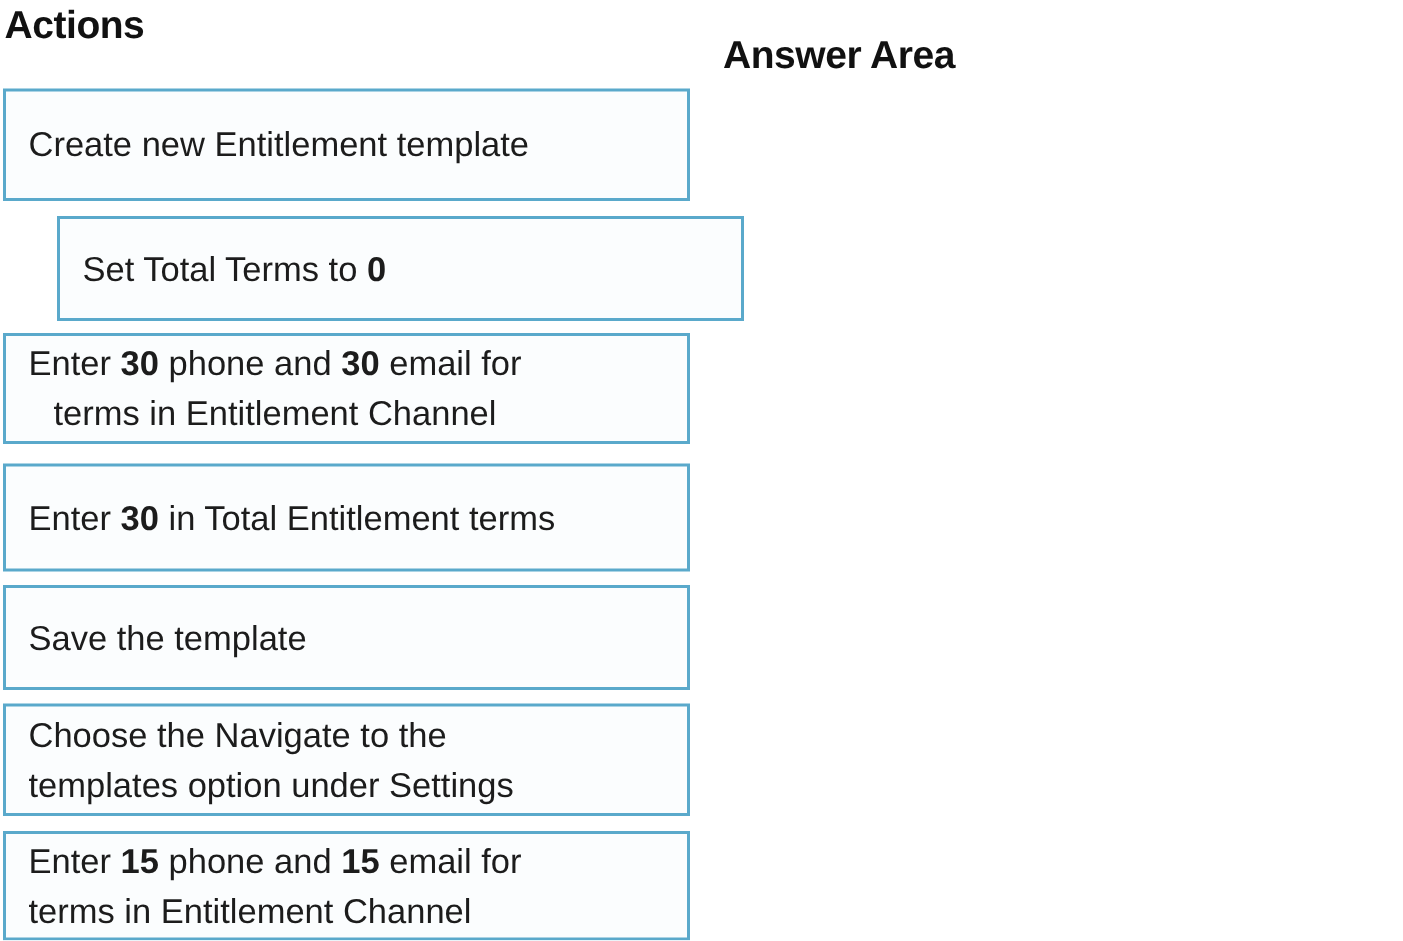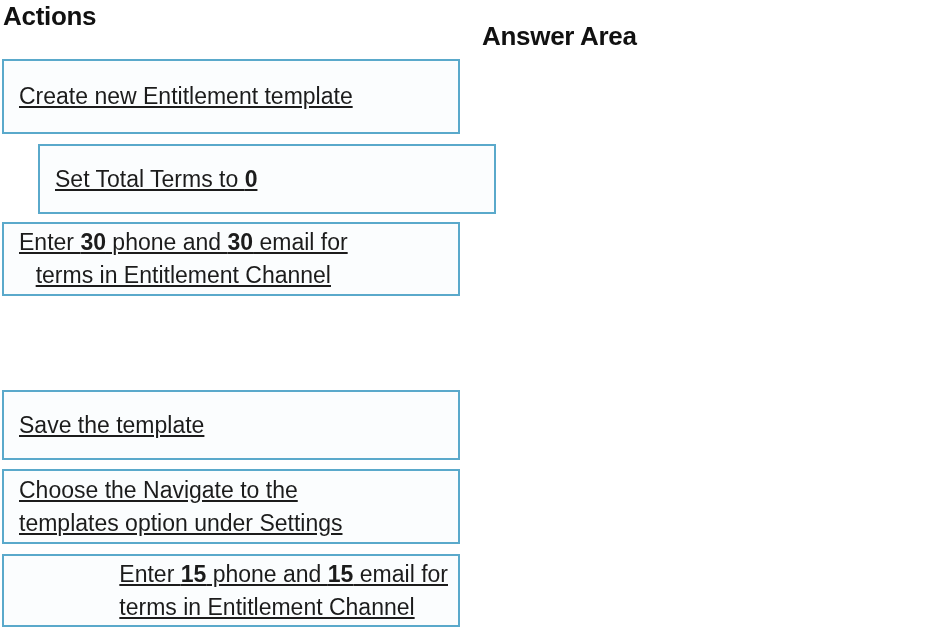--- a/index.html
+++ b/index.html
@@ -44,31 +44,30 @@
     display: flex;
     align-items: center;
     padding: 0 10px 0 15px;
     cursor: default;
   }
   .card-text {
     font-size: 23px;
     line-height: 33px;
     color: var(--text-color, #1c1c1c);
     white-space: pre-wrap;
-    text-decoration: underline;
   }
   .card-text b, .card-text .seg-bold { font-weight: bold; }
 
   .c1 { top: 59px;  height: 75px; }
   .c2 { top: 144px; height: 70px; margin-left: 36px; }
   .c3 { top: 222px; height: 74px; text-align: center; }
   .c4 { top: 309px; height: 72px; }
   .c5 { top: 390px; height: 70px; }
   .c6 { top: 469px; height: 75px; }
-  .c7 { top: 554px; height: 73px; justify-content: flex-end; }
+  .c7 { top: 554px; height: 73px; }
 </style>
 </head>
 <body>
 
 <div class="stage">
 
   <h2 class="col-heading heading-actions">Actions</h2>
 
   <h2 class="col-heading heading-answer">Answer Area</h2>
 
@@ -78,20 +77,23 @@
 
   <div class="card c2">
     <span class="card-text"><span>Set Total Terms to </span><span class="seg-bold">0</span></span>
   </div>
 
   <div class="card c3">
     <span class="card-text"><span>Enter </span><span class="seg-bold">30</span><span> phone and </span><span class="seg-bold">30</span><span> email for
 terms in Entitlement Channel</span></span>
   </div>
 
+  <div class="card c4">
+    <span class="card-text"><span>Enter </span><span class="seg-bold">30</span><span> in Total Entitlement terms</span></span>
+  </div>
 
   <div class="card c6">
     <span class="card-text"><span>Choose the Navigate to the
 templates option under Settings</span></span>
   </div>
 
   <div class="card c5">
     <span class="card-text"><span>Save the template</span></span>
   </div>
 

